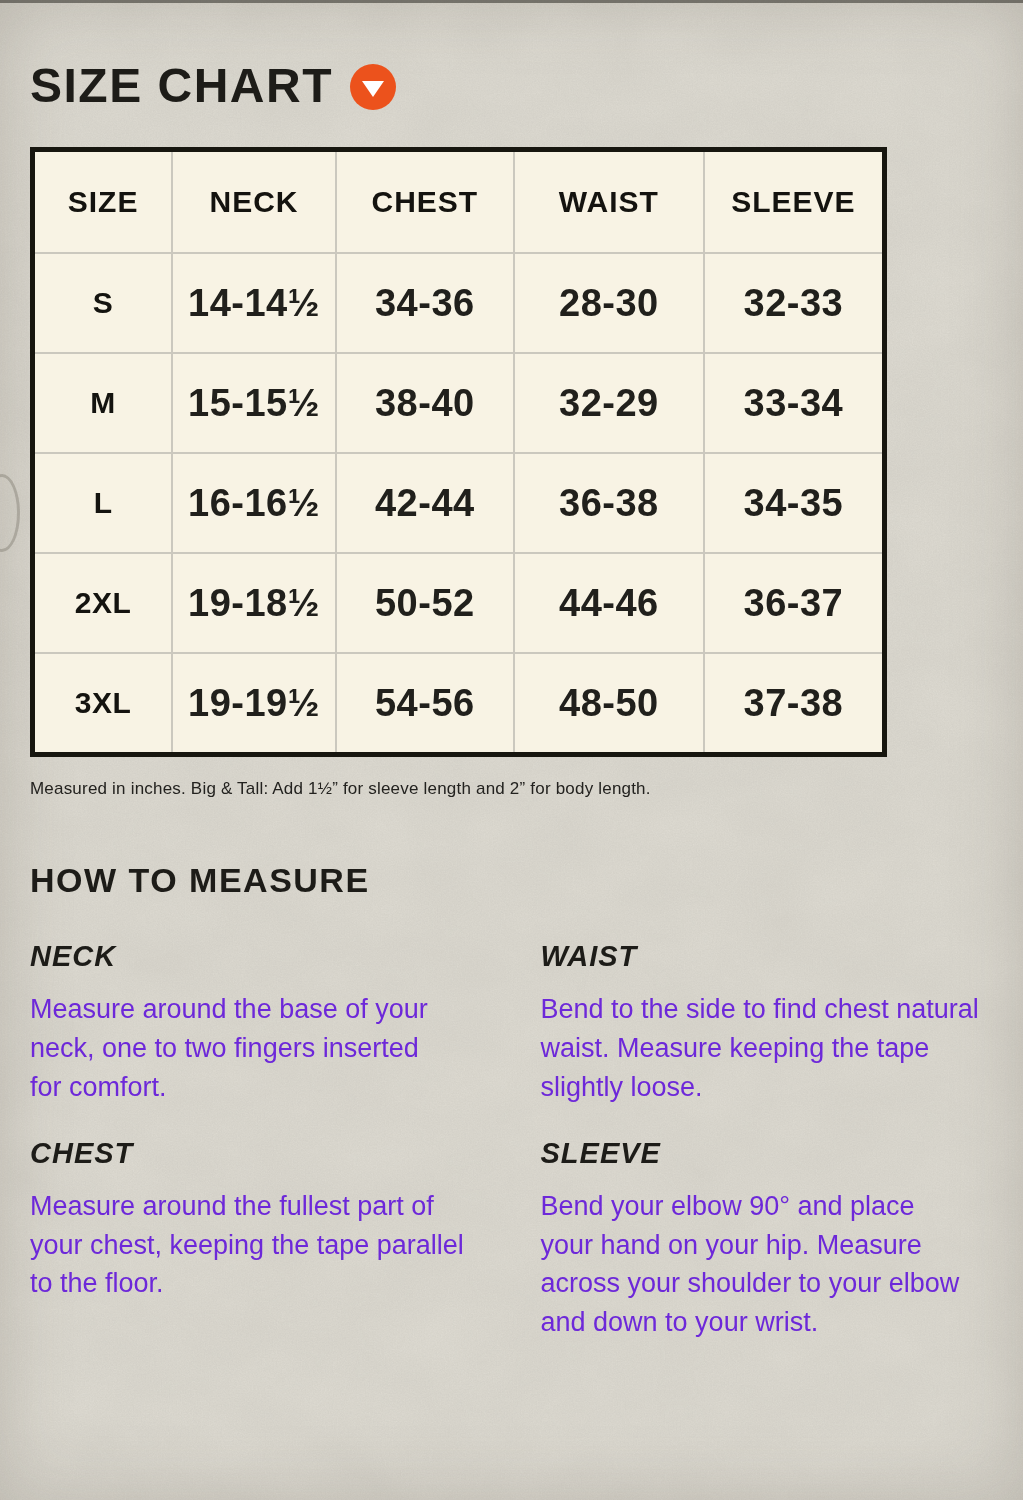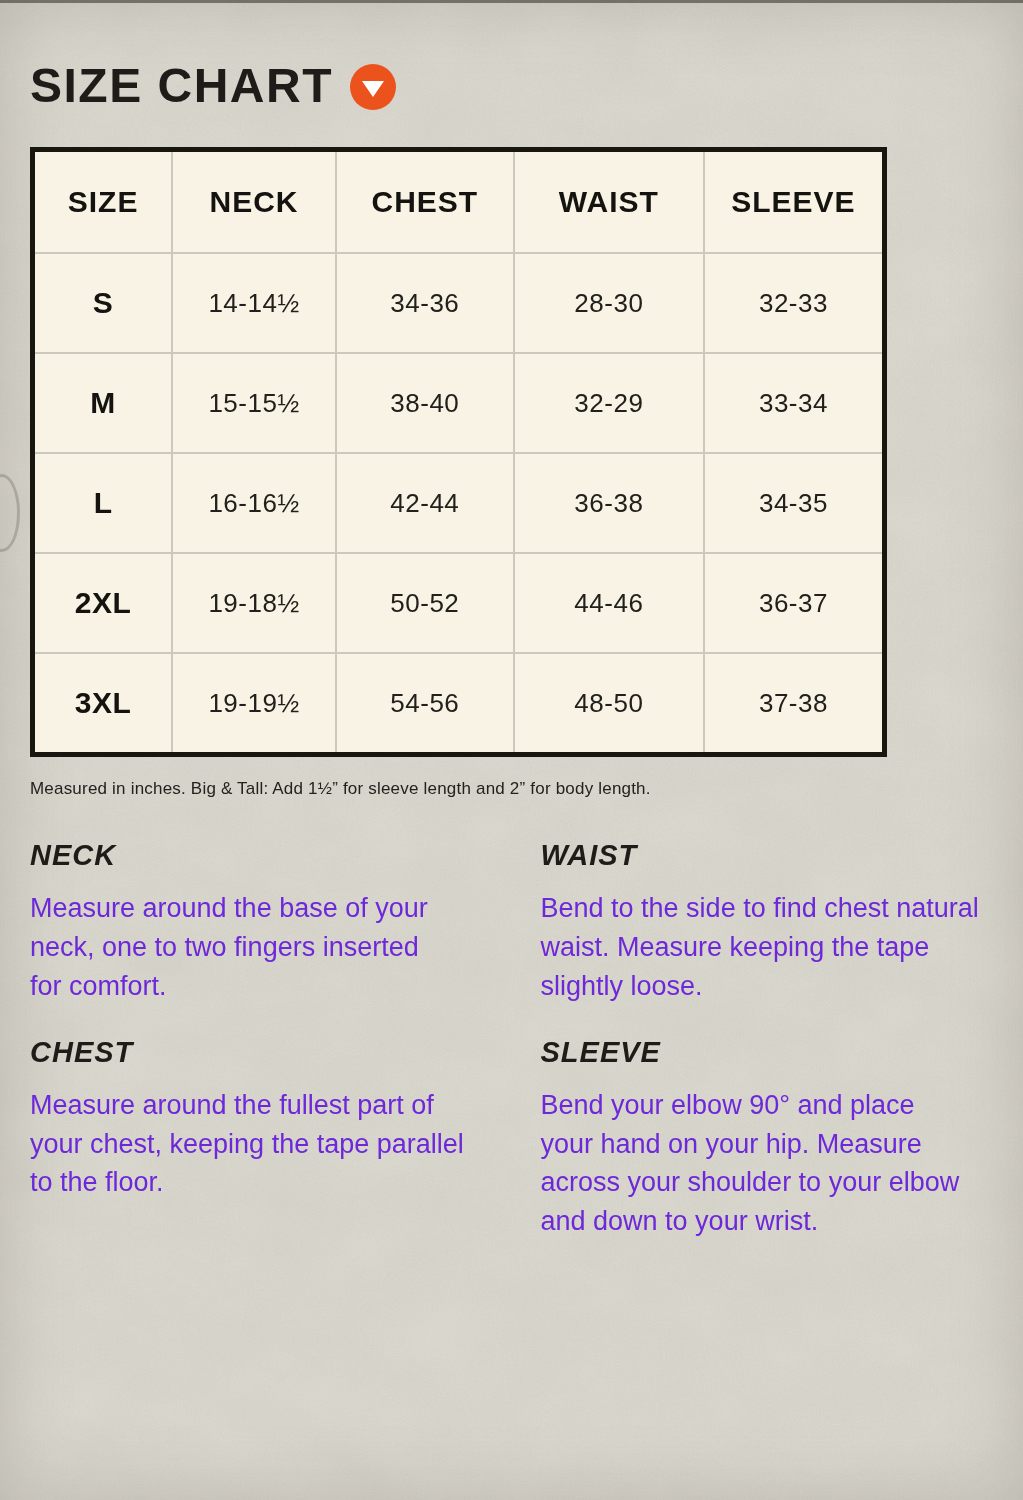--- a/index.html
+++ b/index.html
@@ -89,22 +89,22 @@
   }
   .size-table th {
     height: 100px;
     font-size: 30px;
     font-weight: bold;
     letter-spacing: 1px;
     color: #14130f;
   }
   .size-table td {
     height: 98px;
-    font-size: 26px;
-    font-weight: 400;
+    font-size: 38px;
+    font-weight: 700;
     letter-spacing: 0.5px;
     color: #21201c;
   }
   .size-table td.size-col {
     font-size: 30px;
     font-weight: bold;
     letter-spacing: 0.5px;
     color: #14130f;
   }
   .footnote {
@@ -223,20 +223,21 @@
           <td>19-19½</td>
           <td>54-56</td>
           <td>48-50</td>
           <td>37-38</td>
         </tr>
       </tbody>
     </table>
 
     <div class="footnote">Measured in inches. Big &amp; Tall: Add 1½” for sleeve length and 2” for body length.</div>
 
+    <div class="htm-heading">HOW TO MEASURE</div>
 
     <div class="measure-grid">
       <div class="m-section">
         <div class="m-label">NECK</div>
         <div class="m-text">Measure around the base of your
 neck, one to two fingers inserted
 for comfort.</div>
       </div>
       <div class="m-section">
         <div class="m-label">WAIST</div>

